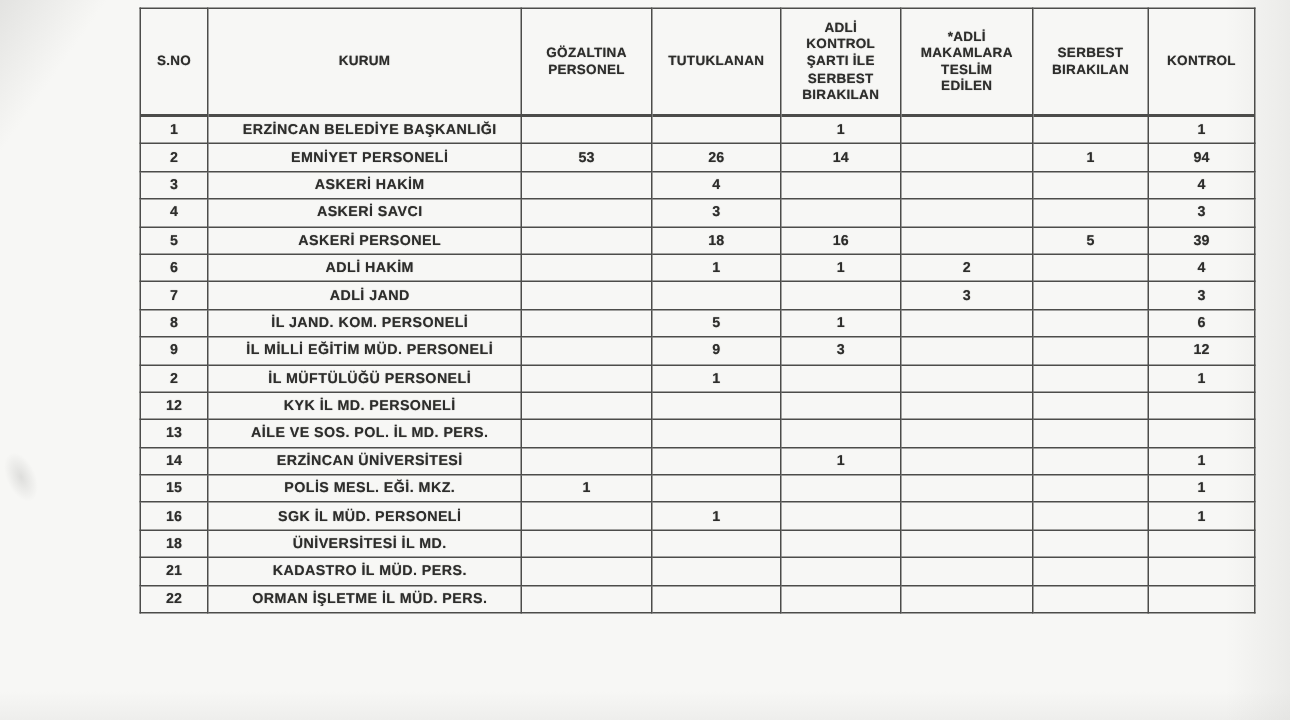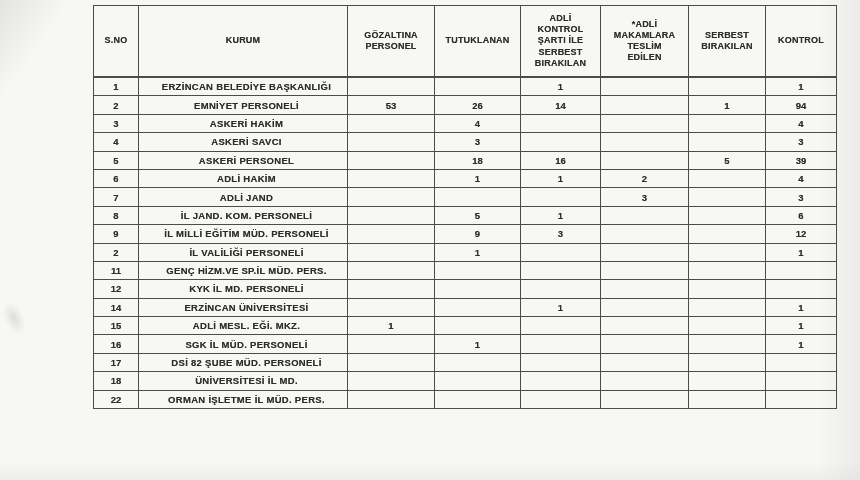--- a/index.html
+++ b/index.html
@@ -203,91 +203,91 @@
           <td class="kurum">İL MİLLİ EĞİTİM MÜD. PERSONELİ</td>
           <td class="num"></td>
           <td class="num">9</td>
           <td class="num">3</td>
           <td class="num"></td>
           <td class="num"></td>
           <td class="num">12</td>
         </tr>
         <tr>
           <td class="sno">2</td>
-          <td class="kurum">İL VALİLİĞİ PERSONELİ</td>
-          <td class="num"></td>
-          <td class="num">1</td>
-          <td class="num"></td>
-          <td class="num"></td>
-          <td class="num"></td>
-          <td class="num">1</td>
-        </tr>
-        <tr>
-          <td class="sno">11</td>
-          <td class="kurum">GENÇ HİZM.VE SP.İL MÜD. PERS.</td>
-          <td class="num"></td>
-          <td class="num"></td>
-          <td class="num"></td>
-          <td class="num"></td>
-          <td class="num"></td>
-          <td class="num"></td>
+          <td class="kurum">İL MÜFTÜLÜĞÜ PERSONELİ</td>
+          <td class="num"></td>
+          <td class="num">1</td>
+          <td class="num"></td>
+          <td class="num"></td>
+          <td class="num"></td>
+          <td class="num">1</td>
         </tr>
         <tr>
           <td class="sno">12</td>
           <td class="kurum">KYK İL MD. PERSONELİ</td>
           <td class="num"></td>
           <td class="num"></td>
           <td class="num"></td>
           <td class="num"></td>
           <td class="num"></td>
           <td class="num"></td>
         </tr>
         <tr>
+          <td class="sno">13</td>
+          <td class="kurum">AİLE VE SOS. POL. İL MD. PERS.</td>
+          <td class="num"></td>
+          <td class="num"></td>
+          <td class="num"></td>
+          <td class="num"></td>
+          <td class="num"></td>
+          <td class="num"></td>
+        </tr>
+        <tr>
           <td class="sno">14</td>
           <td class="kurum">ERZİNCAN ÜNİVERSİTESİ</td>
           <td class="num"></td>
           <td class="num"></td>
           <td class="num">1</td>
           <td class="num"></td>
           <td class="num"></td>
           <td class="num">1</td>
         </tr>
         <tr>
           <td class="sno">15</td>
-          <td class="kurum">ADLİ MESL. EĞİ. MKZ.</td>
+          <td class="kurum">POLİS MESL. EĞİ. MKZ.</td>
           <td class="num">1</td>
           <td class="num"></td>
           <td class="num"></td>
           <td class="num"></td>
           <td class="num"></td>
           <td class="num">1</td>
         </tr>
         <tr>
           <td class="sno">16</td>
           <td class="kurum">SGK İL MÜD. PERSONELİ</td>
           <td class="num"></td>
           <td class="num">1</td>
           <td class="num"></td>
           <td class="num"></td>
           <td class="num"></td>
           <td class="num">1</td>
         </tr>
         <tr>
-          <td class="sno">17</td>
-          <td class="kurum">DSİ 82 ŞUBE MÜD. PERSONELİ</td>
-          <td class="num"></td>
-          <td class="num"></td>
-          <td class="num"></td>
-          <td class="num"></td>
-          <td class="num"></td>
-          <td class="num"></td>
-        </tr>
-        <tr>
           <td class="sno">18</td>
           <td class="kurum">ÜNİVERSİTESİ İL MD.</td>
+          <td class="num"></td>
+          <td class="num"></td>
+          <td class="num"></td>
+          <td class="num"></td>
+          <td class="num"></td>
+          <td class="num"></td>
+        </tr>
+        <tr>
+          <td class="sno">21</td>
+          <td class="kurum">KADASTRO İL MÜD. PERS.</td>
           <td class="num"></td>
           <td class="num"></td>
           <td class="num"></td>
           <td class="num"></td>
           <td class="num"></td>
           <td class="num"></td>
         </tr>
         <tr>
           <td class="sno">22</td>
           <td class="kurum">ORMAN İŞLETME İL MÜD. PERS.</td>

